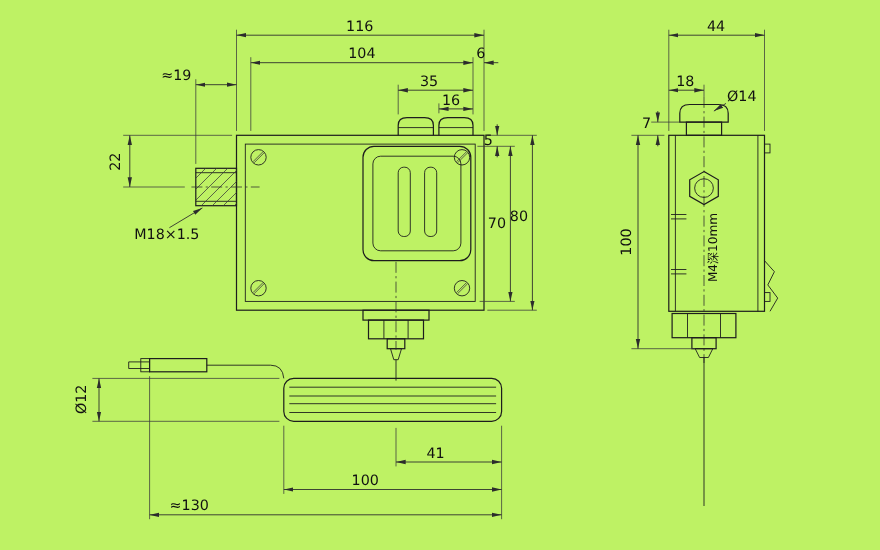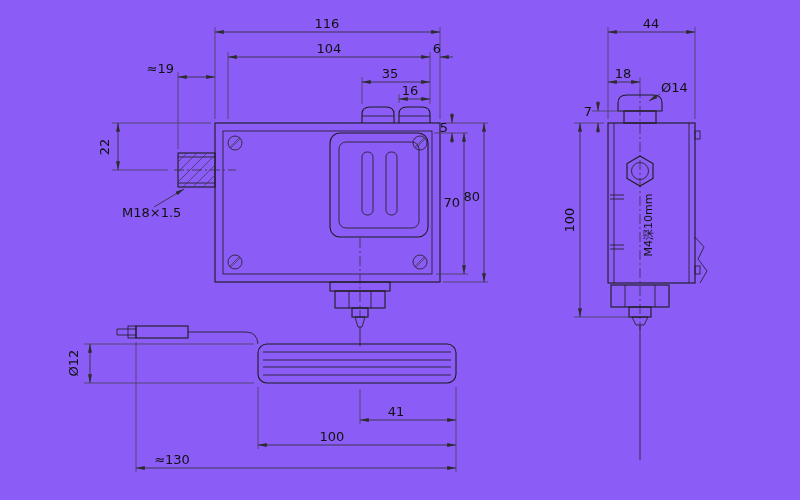--- a/index.html
+++ b/index.html
@@ -1,16 +1,16 @@
 <!DOCTYPE html>
 <html><head>
 <meta charset="utf-8">
 <style>
   html,body{margin:0;padding:0;background:#ffffff;}
-  #stage{position:relative;width:800px;height:500px;background:#8b5cf6;overflow:hidden;}
+  #stage{position:relative;width:800px;height:500px;background:#bef264;overflow:hidden;}
   svg{display:block;}
   .obj{fill:none;stroke:#1d1d1d;stroke-width:1.1;}
   .obj-thin{fill:none;stroke:#1d1d1d;stroke-width:0.8;}
   .hatch{stroke:#3a3a3a;stroke-width:0.7;}
   .ext{stroke:#3c3c3c;stroke-width:0.7;fill:none;}
   .dim{stroke:#2c2c2c;stroke-width:0.8;fill:none;}
   .cl{stroke:#2c2c2c;stroke-width:0.7;fill:none;stroke-dasharray:10 3 2 3;}
   .dim-text{font-family:"DejaVu Sans",sans-serif;font-size:13px;fill:#111;}
   .dim-text.small{font-size:11px;}
 </style>

